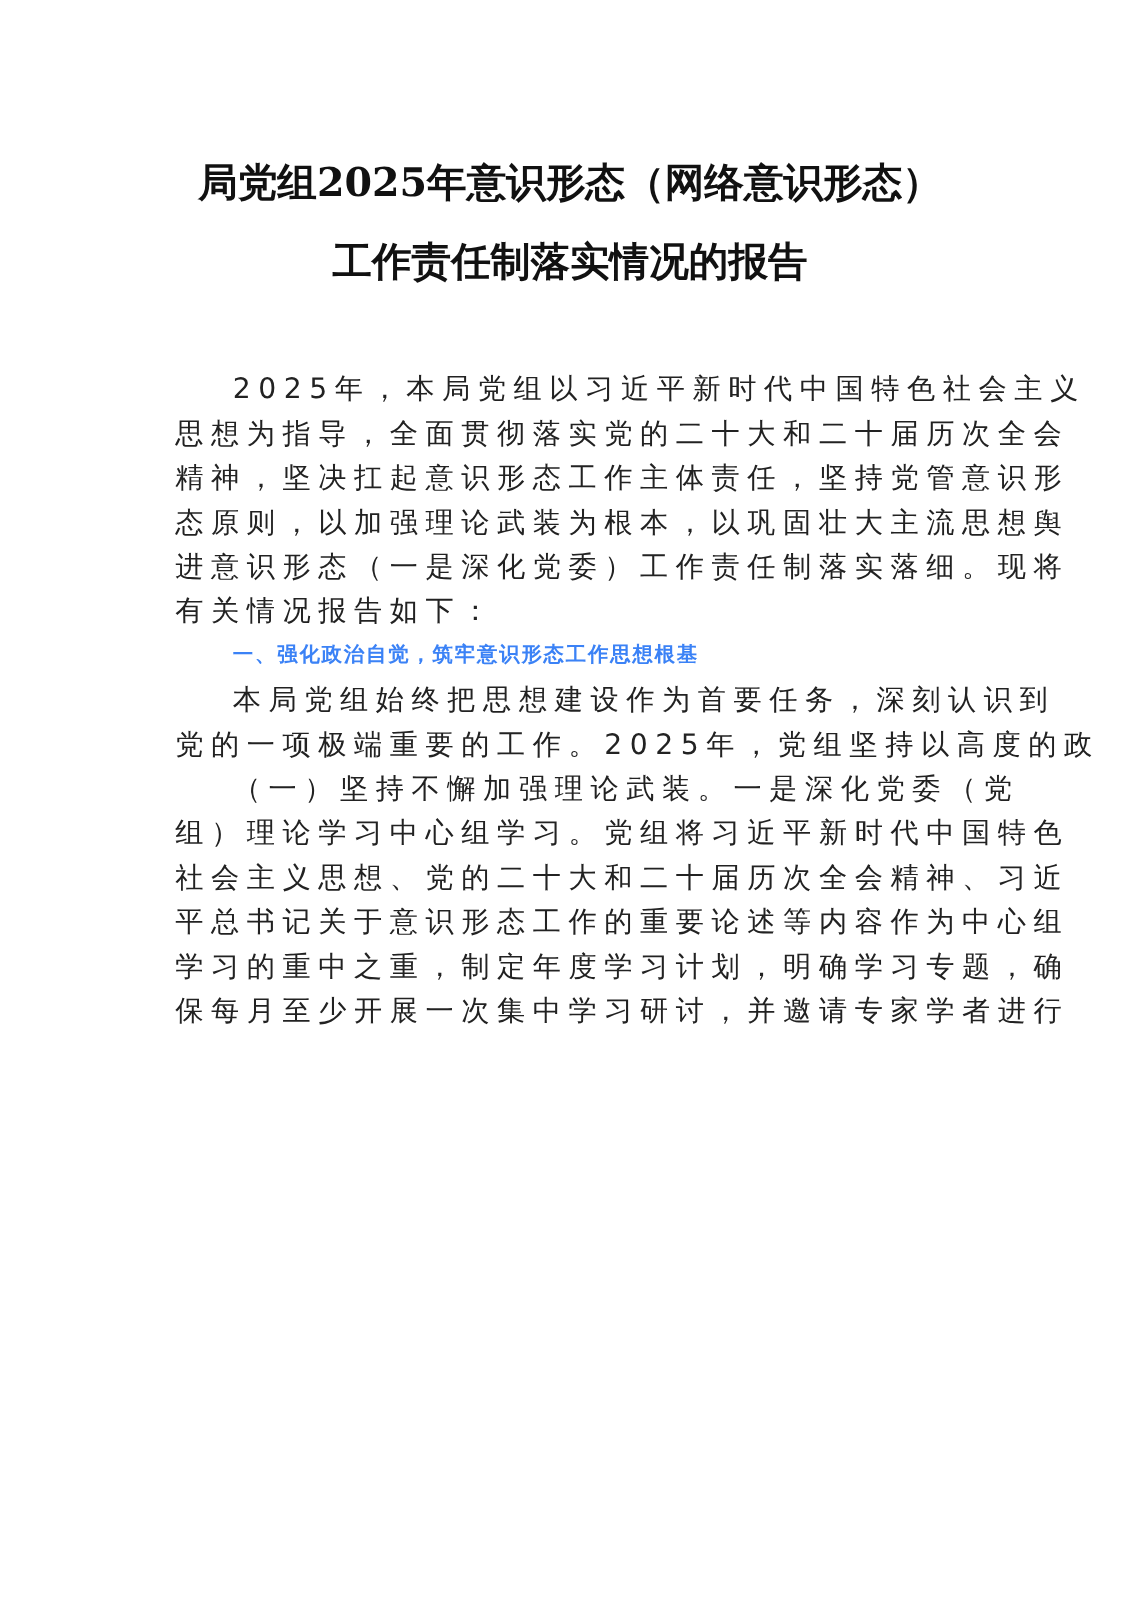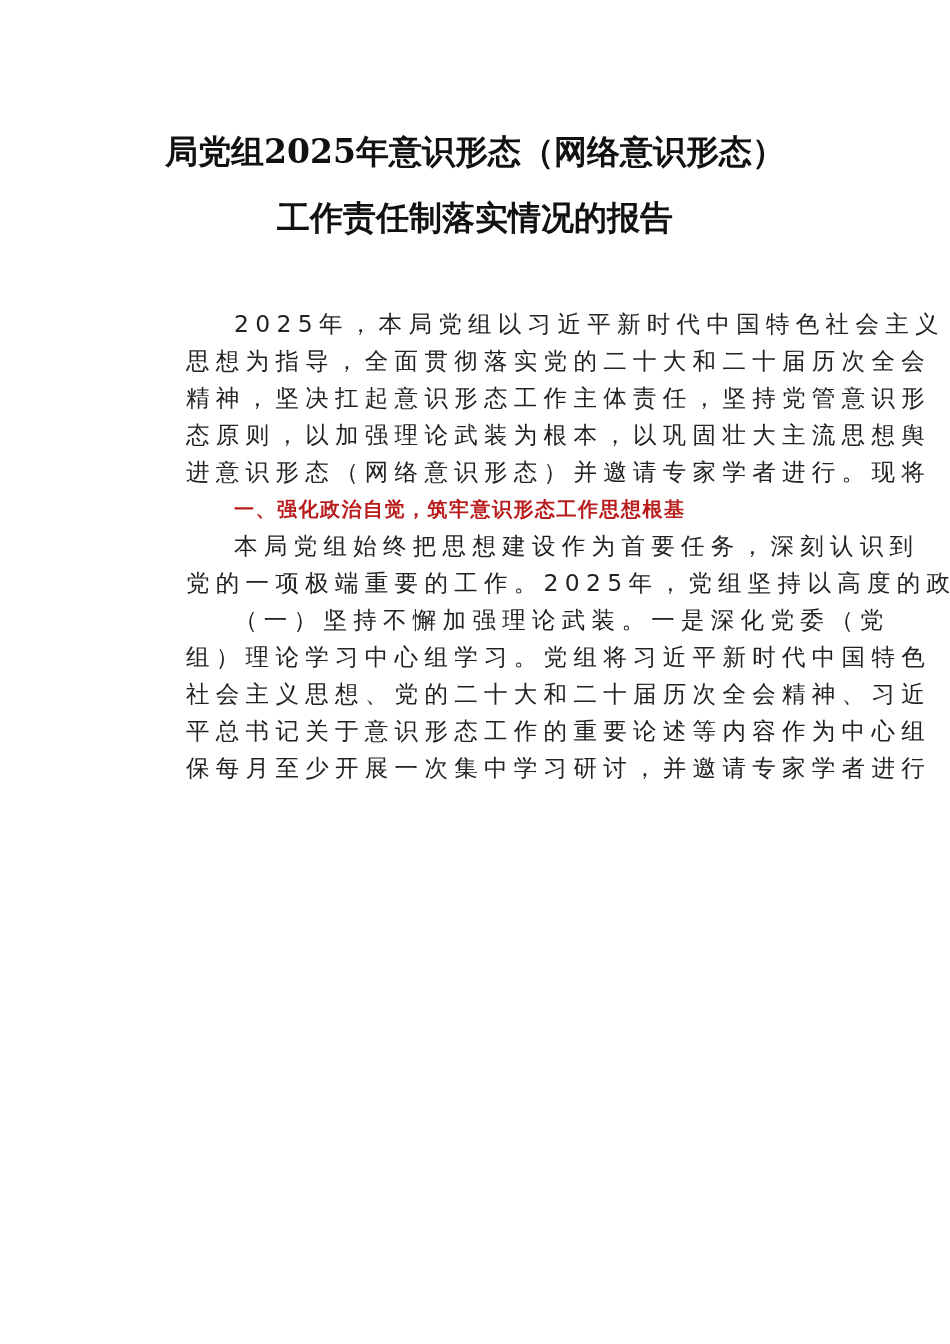--- a/index.html
+++ b/index.html
@@ -9,51 +9,53 @@
     position: absolute; left: 0; width: 950px; text-align: center;
     font-family: "DejaVu Serif", "Liberation Serif", serif;
     font-weight: bold; font-size: 33px; color: #111; letter-spacing: 0px;
     white-space: nowrap;
   }
   .t1 { top: 130px; }
   .t2 { top: 196px; }
   .body {
     position: absolute; left: 146px; top: 306px; width: 660px;
     font-family: "DejaVu Sans", "Liberation Sans", sans-serif;
-    font-size: 23.5px; color: #222; line-height: 37px; margin-left: 40px;
+    font-size: 23.5px; color: #222; line-height: 37px;
   }
   .line { height: 37px; white-space: nowrap; letter-spacing: 6.3px; }
   .indent { padding-left: 48px; }
-  .heading { font-weight: bold; letter-spacing: 1.5px; color: #b91c1c; padding-left: 48px; font-size: 20px; }
+  .heading { font-weight: bold; letter-spacing: 1.5px; color: #3b82f6; padding-left: 48px; font-size: 17px; }
 </style>
 </head>
 <body>
 
 <div class="page">
   <div class="title t1">局党组2025年意识形态（网络意识形态）</div>
   <div class="title t2">工作责任制落实情况的报告</div>
 
   <div class="body">
 
     <div>
       <div class="line indent">2025年，本局党组以习近平新时代中国特色社会主义</div>
       <div class="line">思想为指导，全面贯彻落实党的二十大和二十届历次全会</div>
       <div class="line">精神，坚决扛起意识形态工作主体责任，坚持党管意识形</div>
       <div class="line">态原则，以加强理论武装为根本，以巩固壮大主流思想舆</div>
-      <div class="line">进意识形态（网络意识形态）并邀请专家学者进行。现将</div>
+      <div class="line">进意识形态（一是深化党委）工作责任制落实落细。现将</div>
+      <div class="line">有关情况报告如下：</div>
     </div>
 
     <div class="line heading">一、强化政治自觉，筑牢意识形态工作思想根基</div>
 
     <div>
       <div class="line indent">本局党组始终把思想建设作为首要任务，深刻认识到</div>
       <div class="line">党的一项极端重要的工作。2025年，党组坚持以高度的政</div>
     </div>
 
     <div>
       <div class="line indent">（一）坚持不懈加强理论武装。一是深化党委（党</div>
       <div class="line">组）理论学习中心组学习。党组将习近平新时代中国特色</div>
       <div class="line">社会主义思想、党的二十大和二十届历次全会精神、习近</div>
       <div class="line">平总书记关于意识形态工作的重要论述等内容作为中心组</div>
+      <div class="line">学习的重中之重，制定年度学习计划，明确学习专题，确</div>
       <div class="line">保每月至少开展一次集中学习研讨，并邀请专家学者进行</div>
     </div>
   </div>
 </div>
 
 </body></html>

